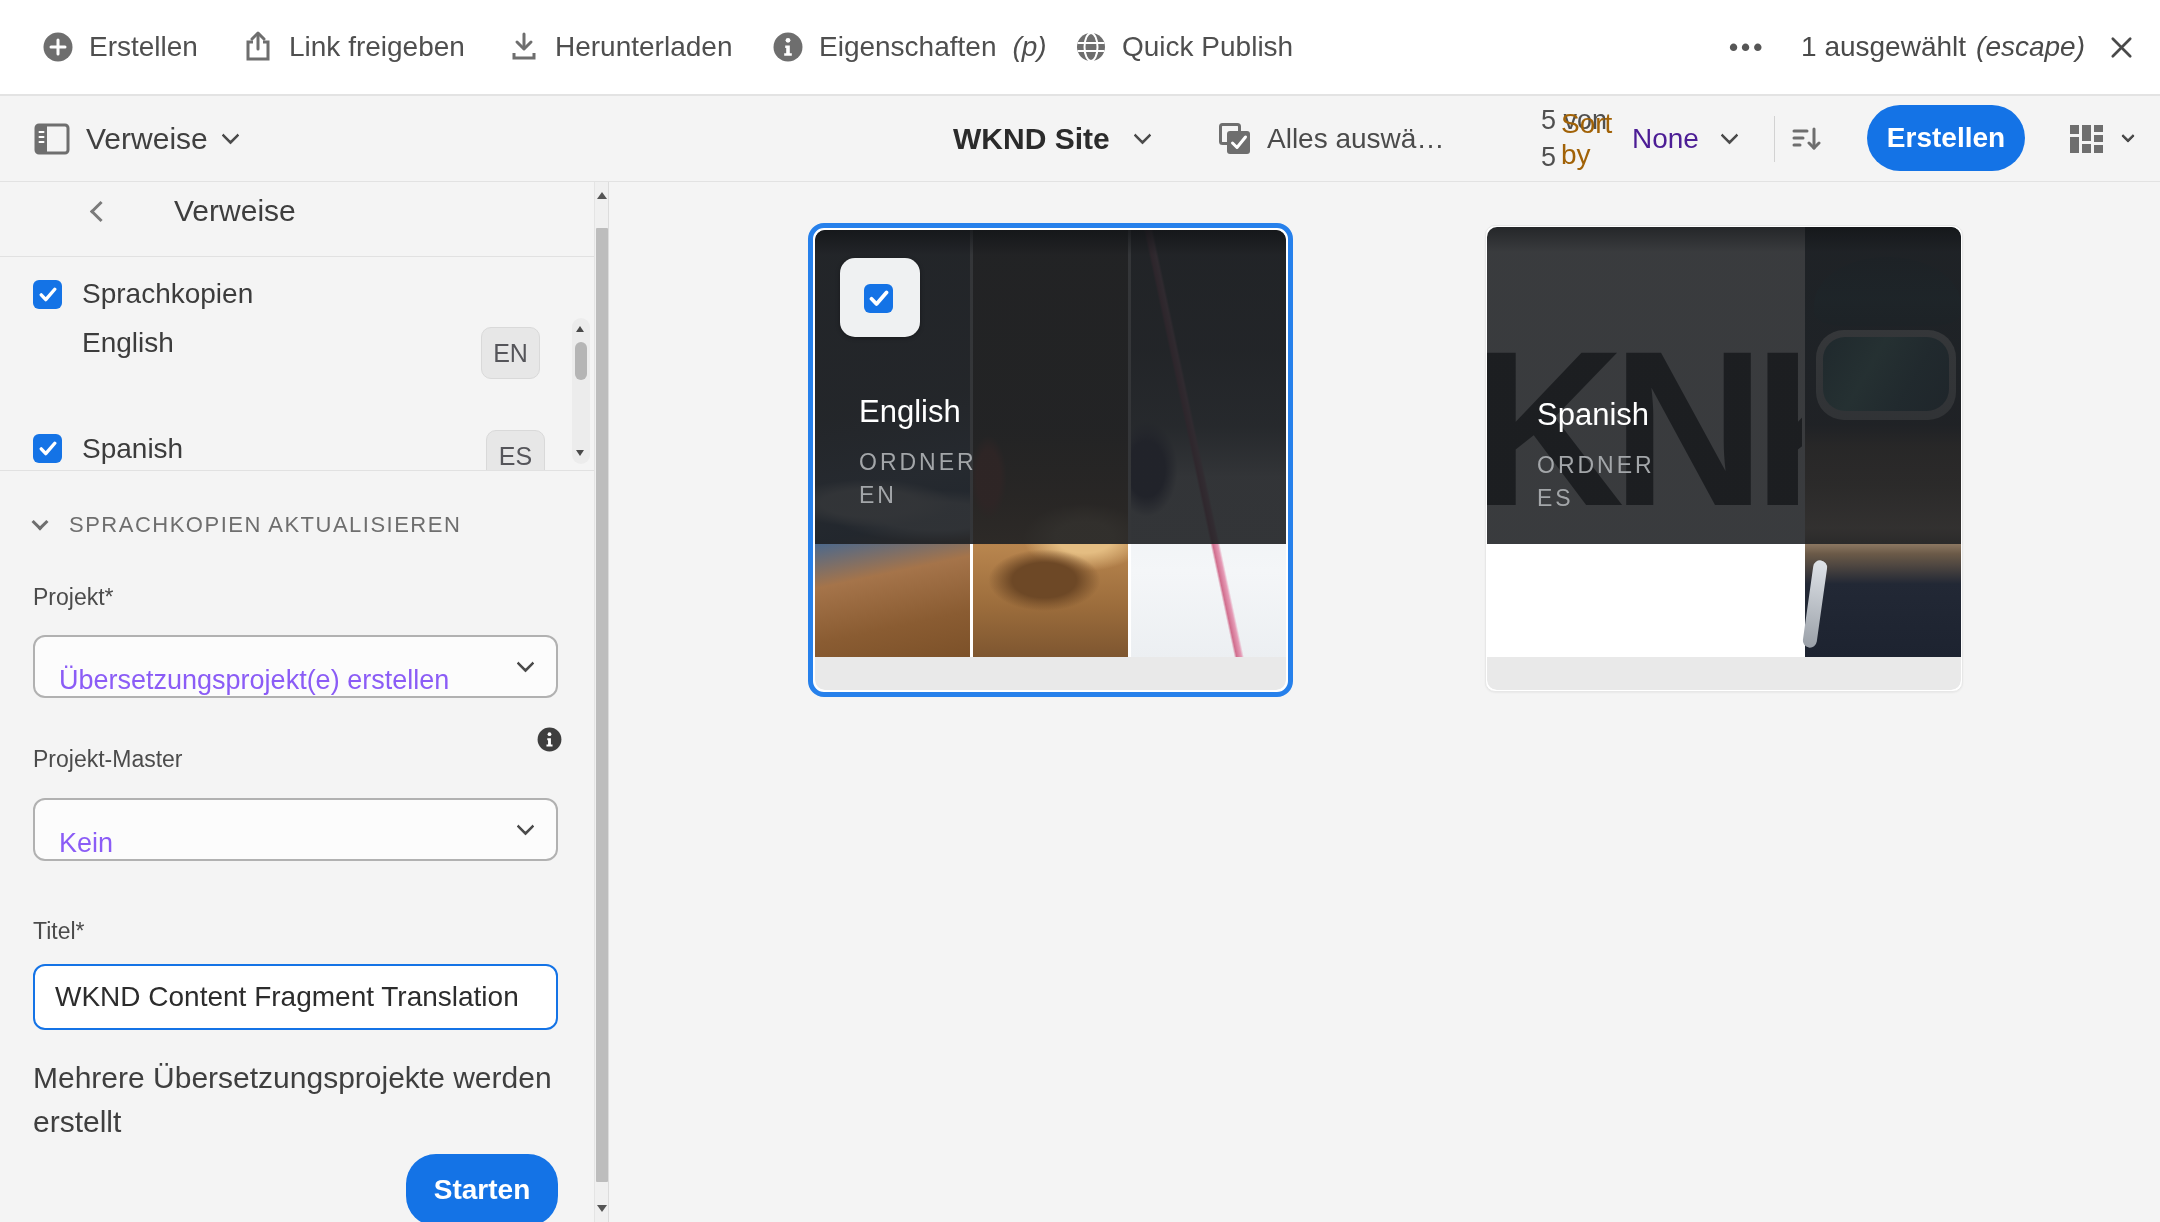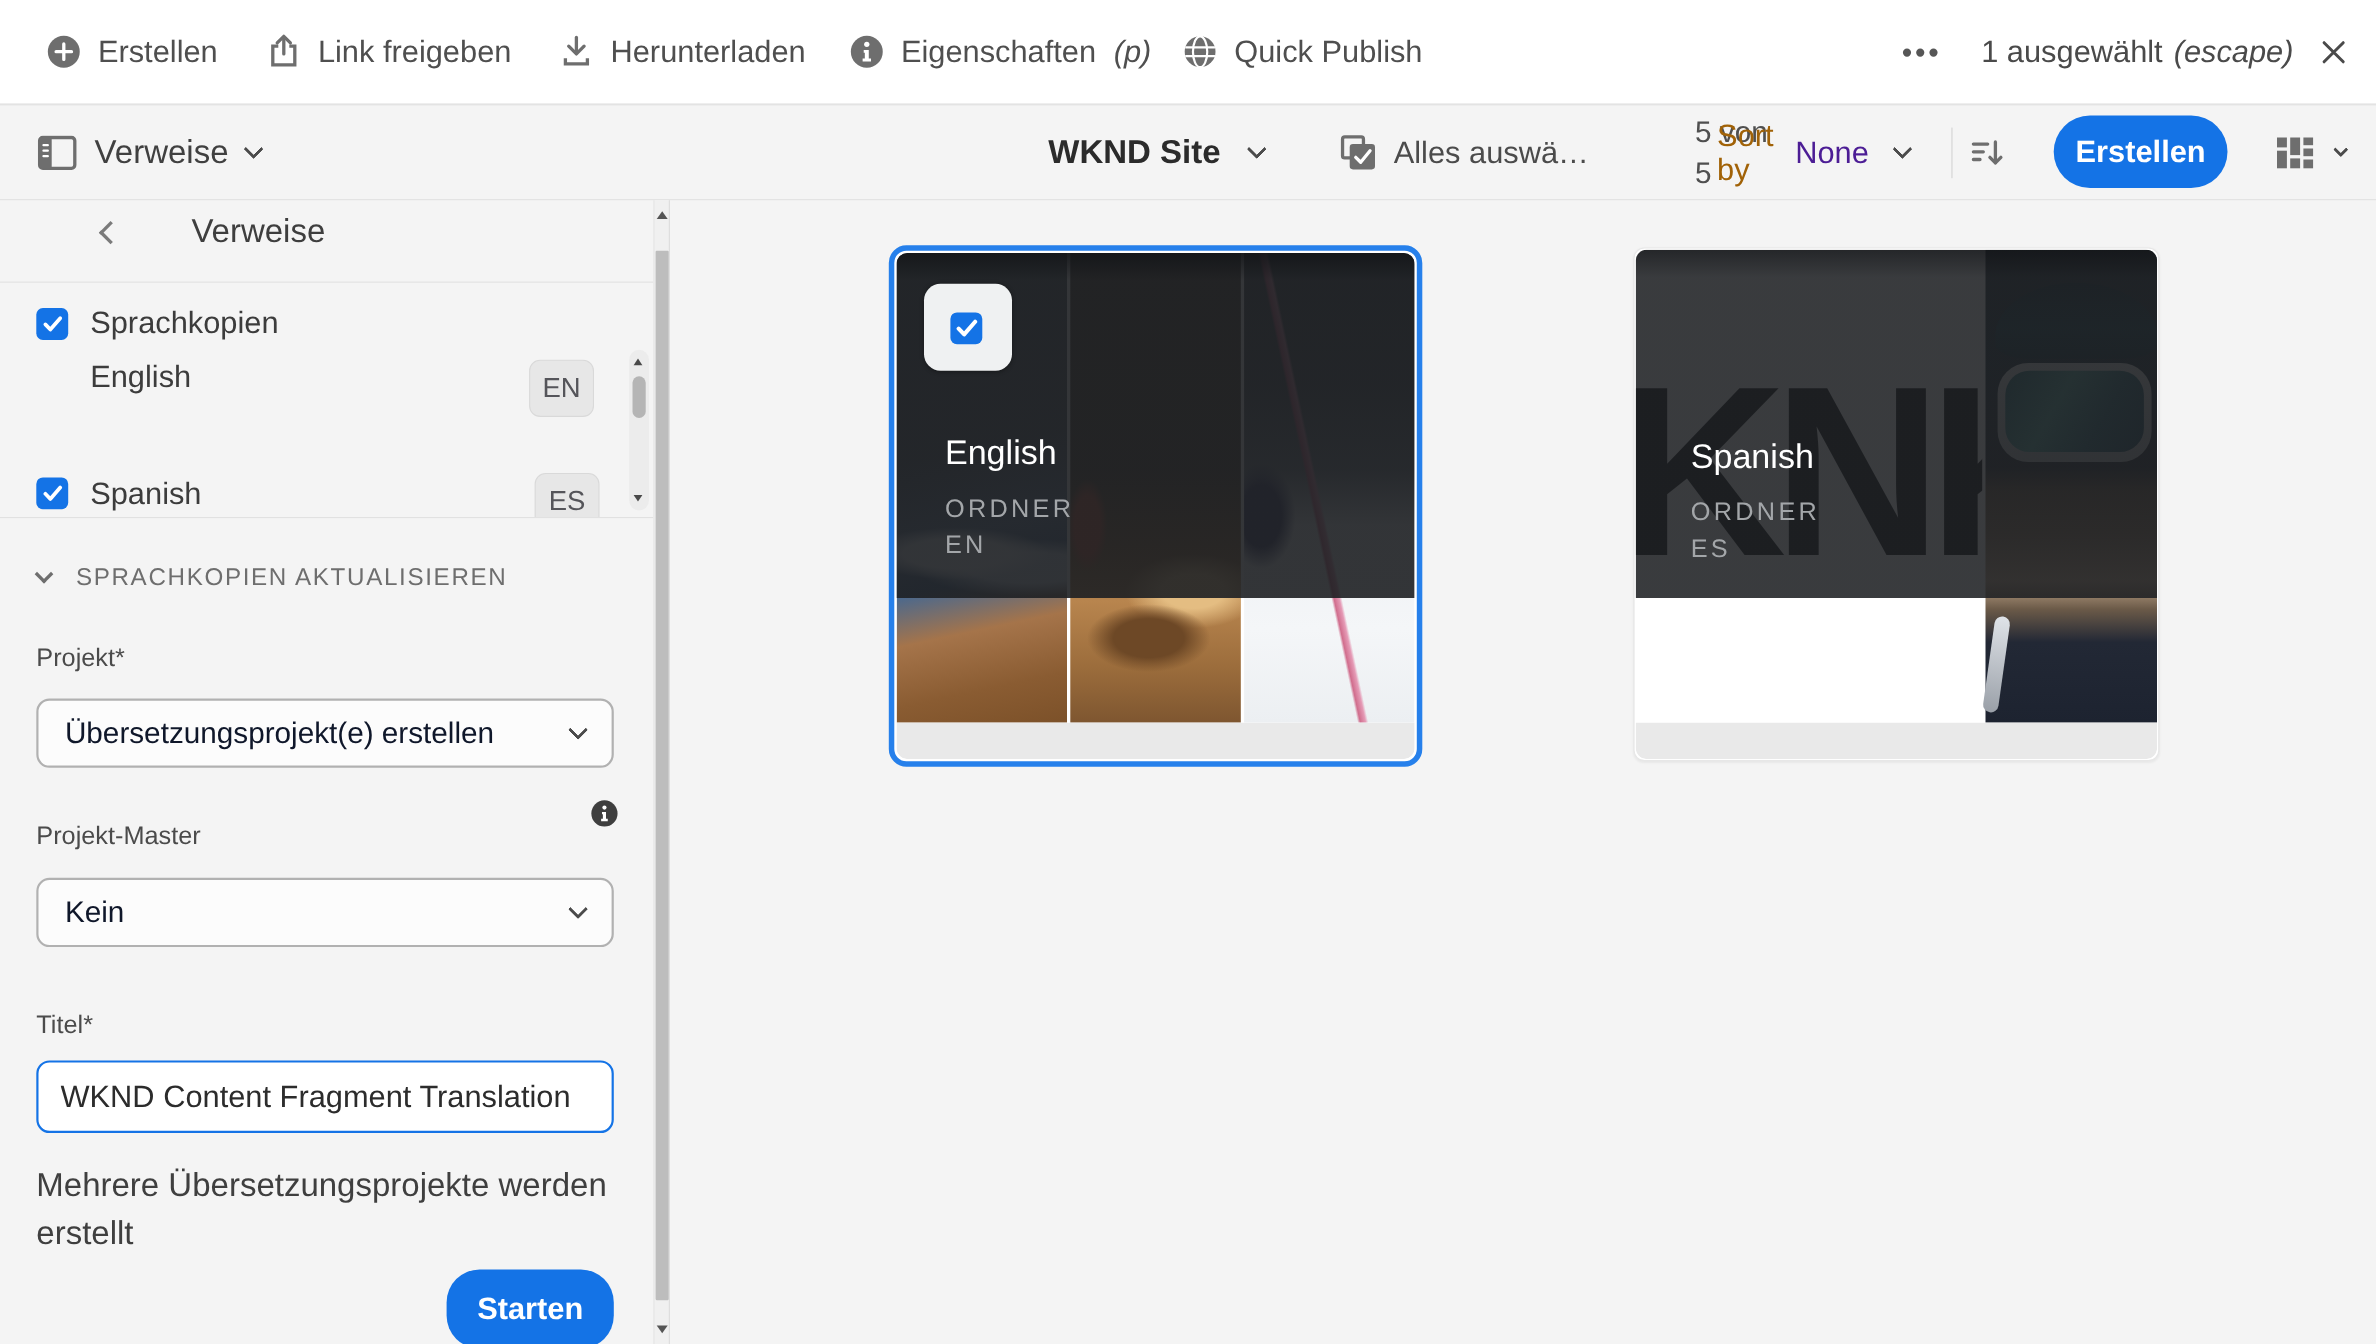--- a/index.html
+++ b/index.html
@@ -51,22 +51,22 @@
       justify-content:center;cursor:pointer;position:absolute}
   .row-label{position:absolute;font-size:28px;color:#3c3c3c}
   .lang-badge{position:absolute;width:59px;height:52px;background:#e7e7e7;border:1px solid #d9d9d9;
               border-radius:10px;display:flex;align-items:center;justify-content:center;
               font-size:25px;color:#55555a}
   .section-head{position:absolute;left:69px;top:330px;font-size:22px;letter-spacing:1.5px;color:#6e6e6e}
   .sec-chev{position:absolute;left:34px;top:334px;width:12px;height:12px;border-right:3px solid #6e6e6e;
             border-bottom:3px solid #6e6e6e;transform:rotate(45deg);cursor:pointer}
   .field-label{position:absolute;font-size:23px;color:#4b4b4b}
   .dropdown{position:absolute;left:33px;width:525px;height:63px;background:#fcfcfc;border:2px solid #b1b1b1;
-            border-radius:12px;display:flex;align-items:center;padding:0 50px 0 24px;font-size:27px;
-            color:#0f172a;cursor:pointer}
+            border-radius:12px;display:flex;align-items:flex-end;padding:0 50px 0 24px;font-size:27px;
+            color:#8b5cf6;cursor:pointer}
   .dropdown .chev{position:absolute;right:24px;top:26px}
   .text-input{position:absolute;left:33px;width:525px;height:66px;background:#fff;border:2px solid var(--accent);
               border-radius:12px;padding:0 20px;font-size:28px;color:#2c2c2c;font-family:"Liberation Sans",sans-serif}
   .note{position:absolute;left:33px;width:540px;font-size:30px;line-height:44px;color:#3f3f3f}
   .start-btn{position:absolute;left:406px;top:972px;width:152px;height:72px;border-radius:30px}
   .info-badge{position:absolute;cursor:pointer}
 
   
   .outer-scroll{position:absolute;left:594px;top:182px;width:14px;height:1040px;background:#f0f0f0;
                 border-left:1px solid #e4e4e4;z-index:4}

